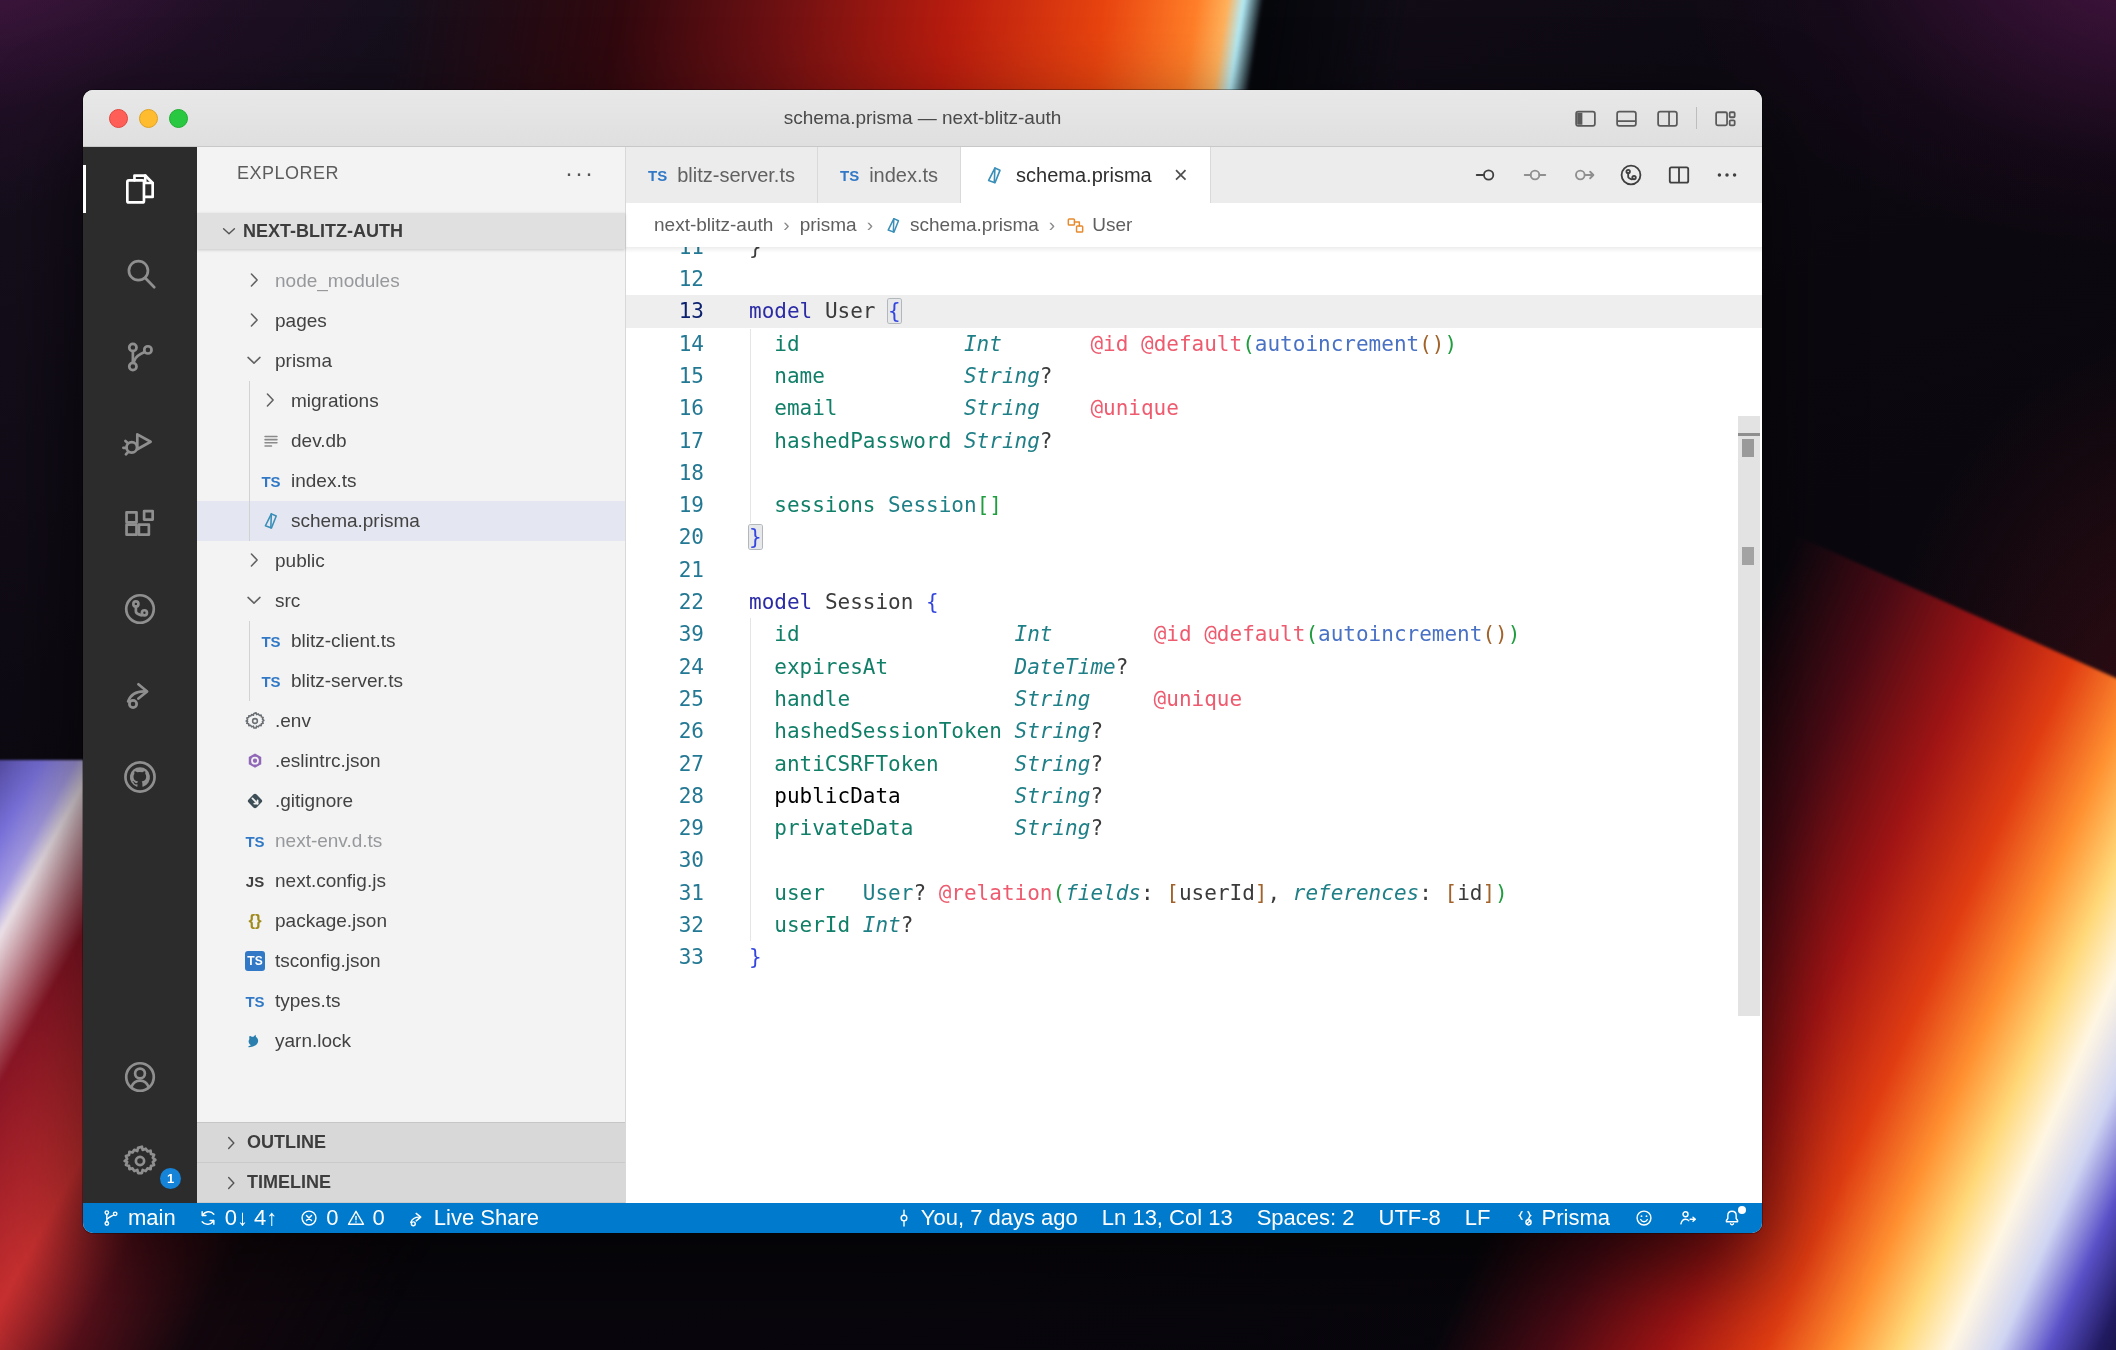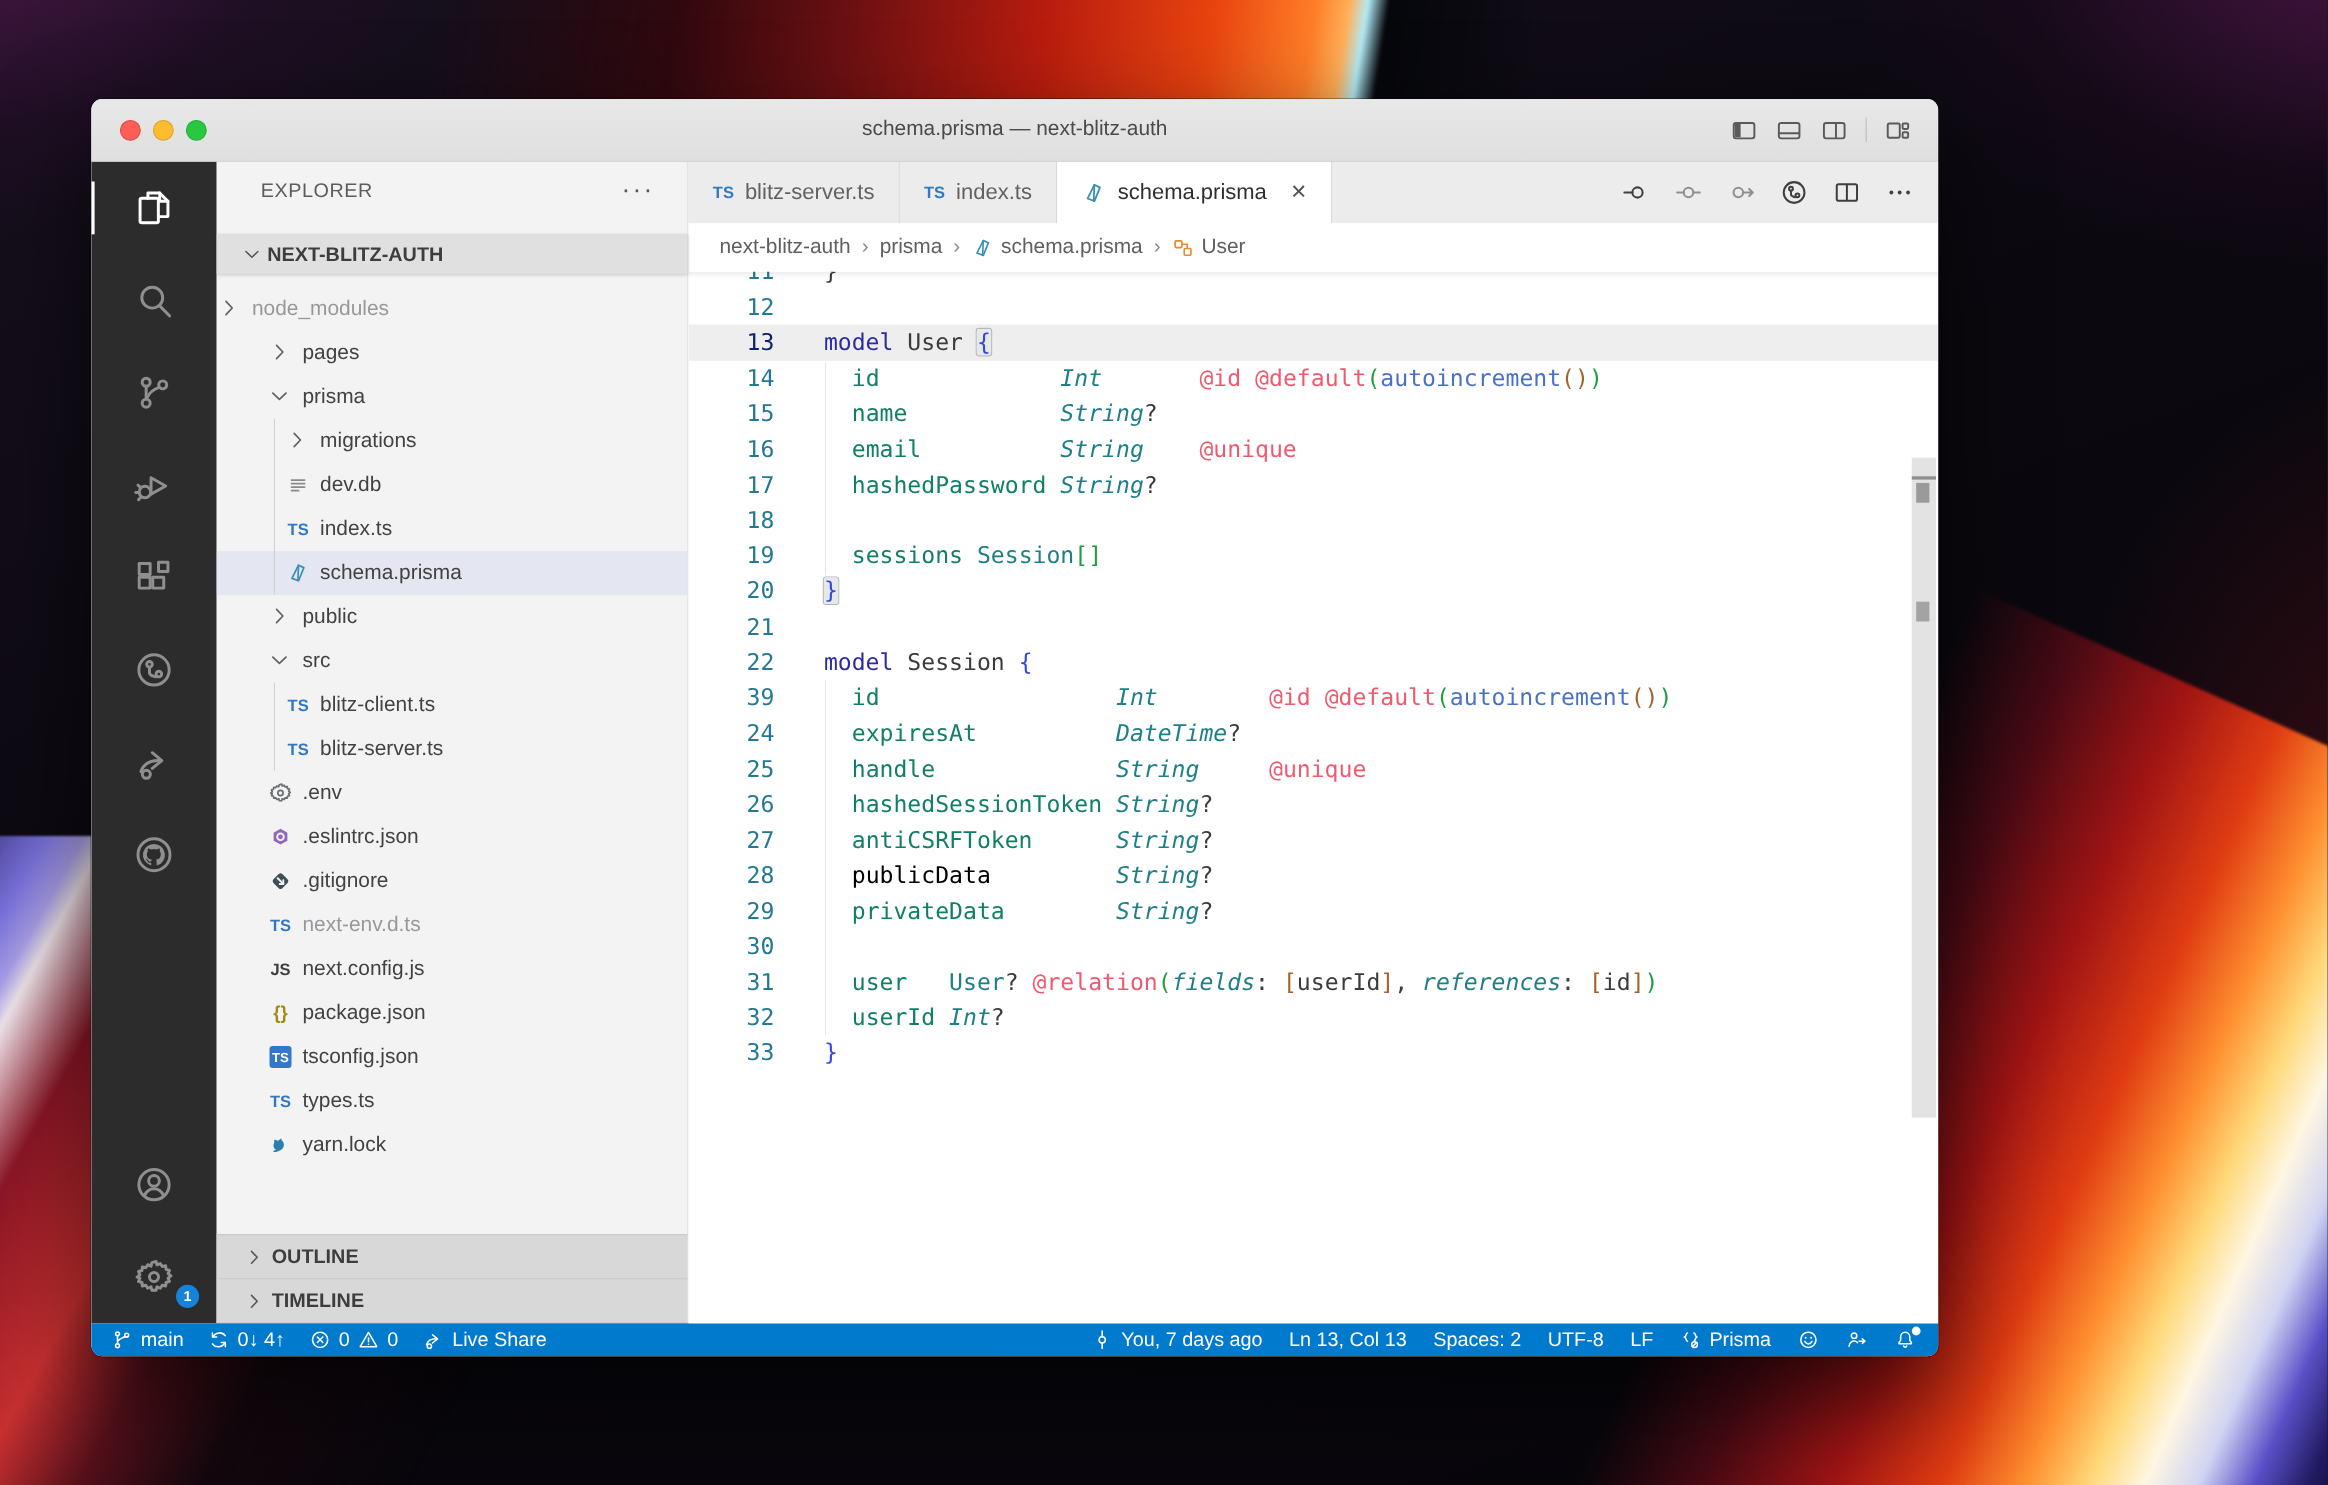--- a/index.html
+++ b/index.html
@@ -92,21 +92,21 @@
   .lc{position:absolute;left:123px;white-space:pre;color:#3b3b3b;}
   .tok.italic{font-style:italic;}
   .tok.match{background:#e6e8ea;box-shadow:0 0 0 1px #b2b7bc;border-radius:2px;}
   .indent-guide{position:absolute;width:1px;background:#e5e5e5;left:124px;}
   .sbar{position:absolute;top:0;bottom:0;right:0;width:26px;}
   .sbar .thumb{position:absolute;left:2px;right:2px;top:169px;height:600px;background:rgba(100,100,100,.18);}
   .sbar .mark-line{position:absolute;left:2px;right:2px;top:186px;height:3px;background:#8f8f8f;}
   .sbar .mark1{position:absolute;left:6px;top:192px;width:12px;height:18px;background:#9a9a9a;}
   .sbar .mark2{position:absolute;left:6px;top:300px;width:12px;height:18px;background:#a3a3a3;}
   
-  .statusbar{height:30px;flex:0 0 30px;background:#007acc;color:#fff;display:flex;align-items:center;font-size:18px;}
+  .statusbar{height:30px;flex:0 0 30px;background:#007acc;color:#fff;display:flex;align-items:center;font-size:22px;}
   .sb-left{display:flex;align-items:center;gap:22px;padding-left:18px;height:100%;}
   .sb-right{margin-left:auto;display:flex;align-items:center;gap:24px;padding-right:20px;height:100%;justify-content:space-between;}
   .sb-item{display:flex;align-items:center;gap:7px;height:100%;position:relative;}
   .sb-item .ic{width:20px;height:20px;}
   .sb-item .bell-dot{position:absolute;top:3px;right:-4px;width:8px;height:8px;border-radius:50%;background:#fff;}
   
   .ic{display:block;}
   .ic *{stroke:currentColor;stroke-width:1.7;fill:none;stroke-linecap:round;stroke-linejoin:round;}
   .ic .f{fill:currentColor;stroke:none;}
   .ic .wstroke{stroke:#f3f3f3;stroke-width:1.9;}
@@ -243,21 +243,21 @@
       </div>
       <div class="tree-root">
         <span class="twist" id="root-chev">
             <svg class="ic " viewBox="0 0 24 24">
               <path d="M5.5 9.2l6.5 6.2 6.5-6.2"></path>
             </svg>
           </span>
         <span>NEXT-BLITZ-AUTH</span>
       </div>
       <div class="tree" id="tree">
-          <div class="tree-row dim" style="">
+          <div class="tree-row dim" style="padding-left:46px">
             <span class="twist">
               <svg class="ic " viewBox="0 0 24 24">
                 <path d="M9.2 5.5l6.2 6.5-6.2 6.5"></path>
               </svg>
             </span>
             <span class="lbl">node_modules</span>
           </div>
           <div class="tree-row" style="padding-left:46px">
             <span class="twist">
               <svg class="ic " viewBox="0 0 24 24">

